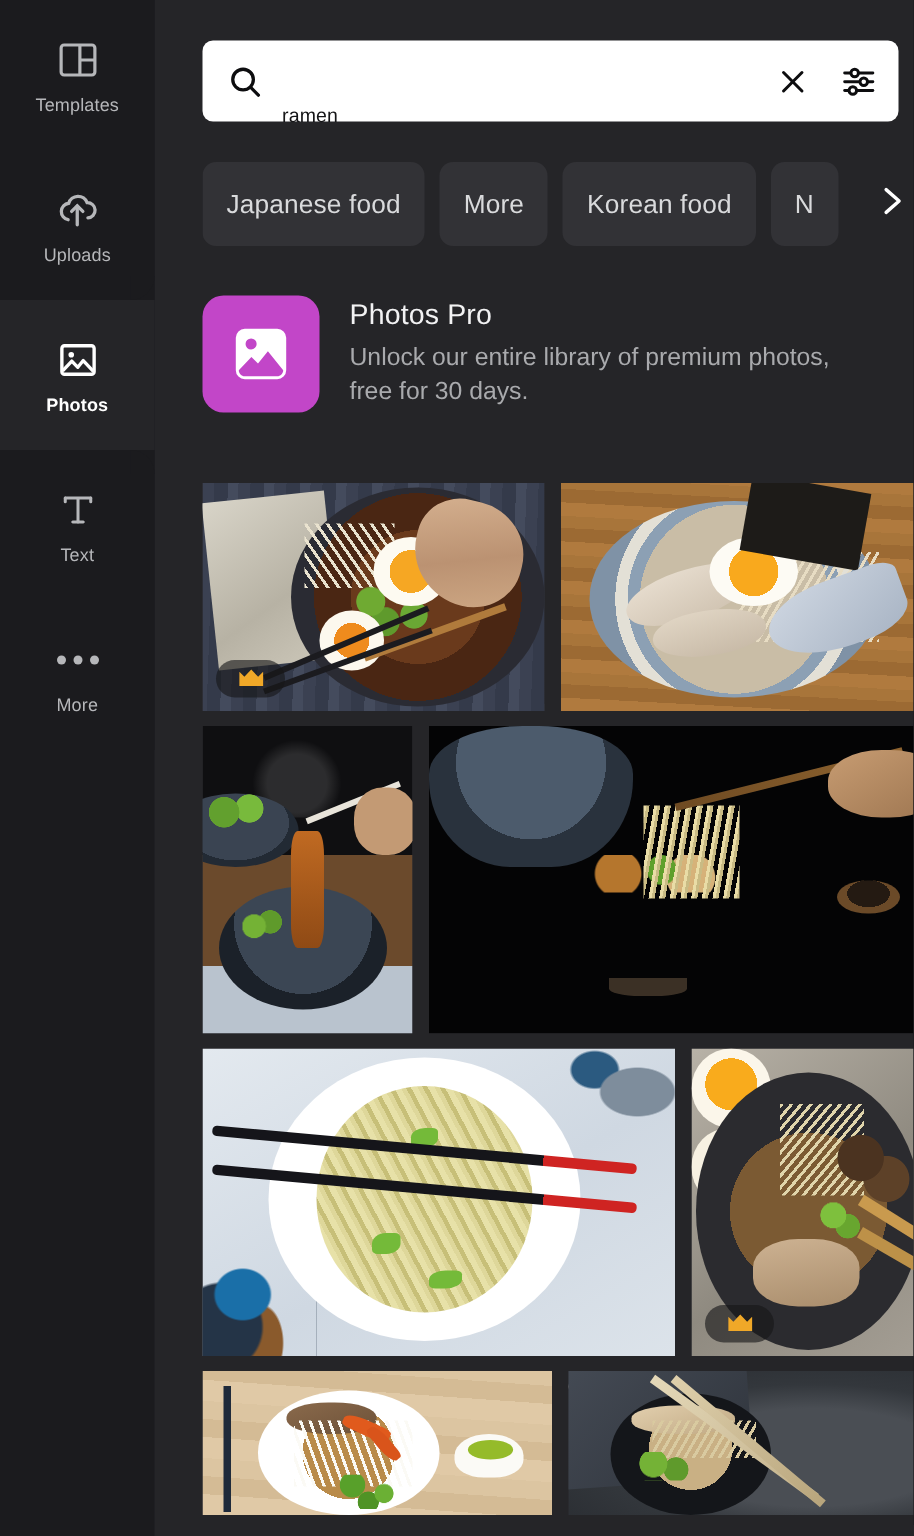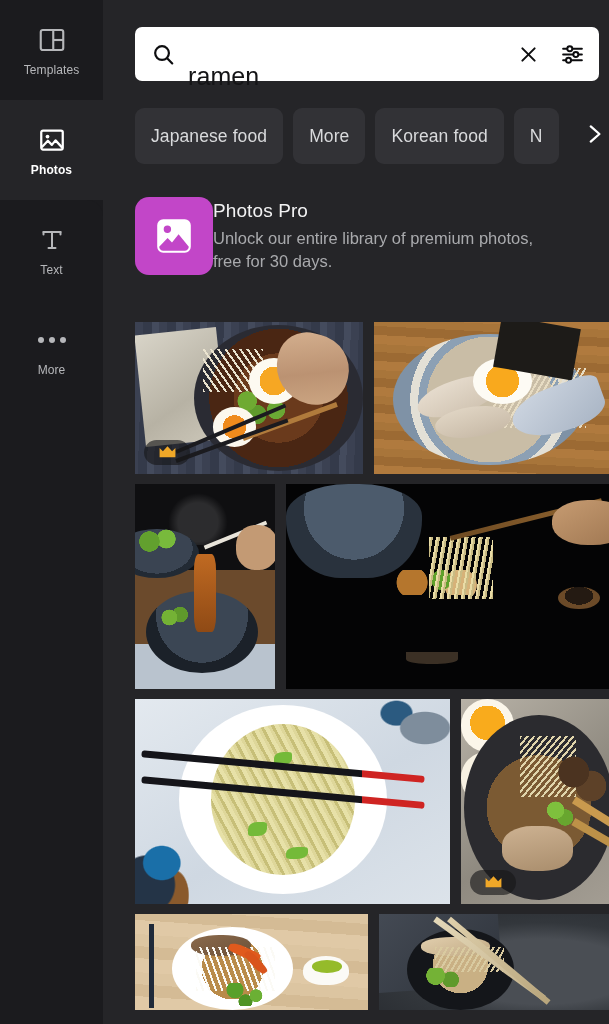--- a/index.html
+++ b/index.html
@@ -90,21 +90,21 @@
     width: 464px; height: 54px;
     background: #ffffff;
     border-radius: 7px;
     display: flex; align-items: center;
     padding: 0 14px 0 16px;
     gap: 12px;
   }
   #search-box .s-icon { color: #0d0d0f; display: flex; flex: 0 0 auto; }
   #search-input-text {
     flex: 1;
-    font-size: 25px;
+    font-size: 13px;
     color: #141416;
     letter-spacing: .1px;
     white-space: nowrap;
     overflow: hidden;
     margin-top: 44px;
   }
   .s-btn {
     flex: 0 0 auto;
     display: flex; align-items: center; justify-content: center;
     color: #0d0d0f; cursor: pointer;
@@ -142,21 +142,21 @@
     padding-right: 2px;
     background: linear-gradient(to right, rgba(37,37,40,0) 0%, rgba(37,37,40,.75) 38%, #252528 72%);
     color: #fff; cursor: pointer; z-index: 4;
   }
 
   
   #promo {
     position: absolute;
     left: 32px; top: 197px;
     width: 470px; height: 92px;
-    display: flex; align-items: flex-start; 
+    display: flex; align-items: flex-start; gap: 20px;
     cursor: pointer;
   }
   #promo-icon {
     width: 78px; height: 78px; flex: 0 0 auto;
     border-radius: 14px;
     background: #c246c8;
     display: flex; align-items: center; justify-content: center;
   }
   #promo-text { padding-top: 3px; }
   #promo-title {
@@ -391,20 +391,30 @@
         <svg width="30" height="30" viewBox="0 0 24 24" fill="none" stroke="currentColor" stroke-width="1.7">
           <rect x="3" y="4" width="18" height="16" rx="1.6"></rect>
           <line x1="13" y1="4" x2="13" y2="20"></line>
           <line x1="13" y1="12" x2="21" y2="12"></line>
         </svg>
       </span>
       <span class="nav-label">Templates</span>
     </div>
 
 
+    <div class="nav-item above-active">
+      <span class="nav-icon">
+        <svg width="31" height="31" viewBox="0 0 24 24" fill="none" stroke="currentColor" stroke-width="1.7" stroke-linecap="round">
+          <path d="M7.3 17.4A4.3 4.3 0 0 1 7.6 8.9a5 5 0 0 1 9.5-.3 3.9 3.9 0 0 1 .4 7.8"></path>
+          <line x1="12" y1="20" x2="12" y2="10.4"></line>
+          <polyline points="9.1,13.1 12,10.2 14.9,13.1"></polyline>
+        </svg>
+      </span>
+      <span class="nav-label">Uploads</span>
+    </div>
 
     <div class="nav-item active">
       <span class="nav-icon">
         <svg width="30" height="30" viewBox="0 0 24 24" fill="none" stroke="currentColor" stroke-width="1.8">
           <rect x="3.4" y="4.4" width="17.2" height="15.2" rx="1.4"></rect>
           <circle cx="8.4" cy="9.2" r="1.5" fill="currentColor" stroke="none"></circle>
           <path d="M3.8 17.8l4.9-5.2 3.2 3.3 2.9-3.6 5.4 5.8" stroke-linejoin="round"></path>
         </svg>
       </span>
       <span class="nav-label">Photos</span>

